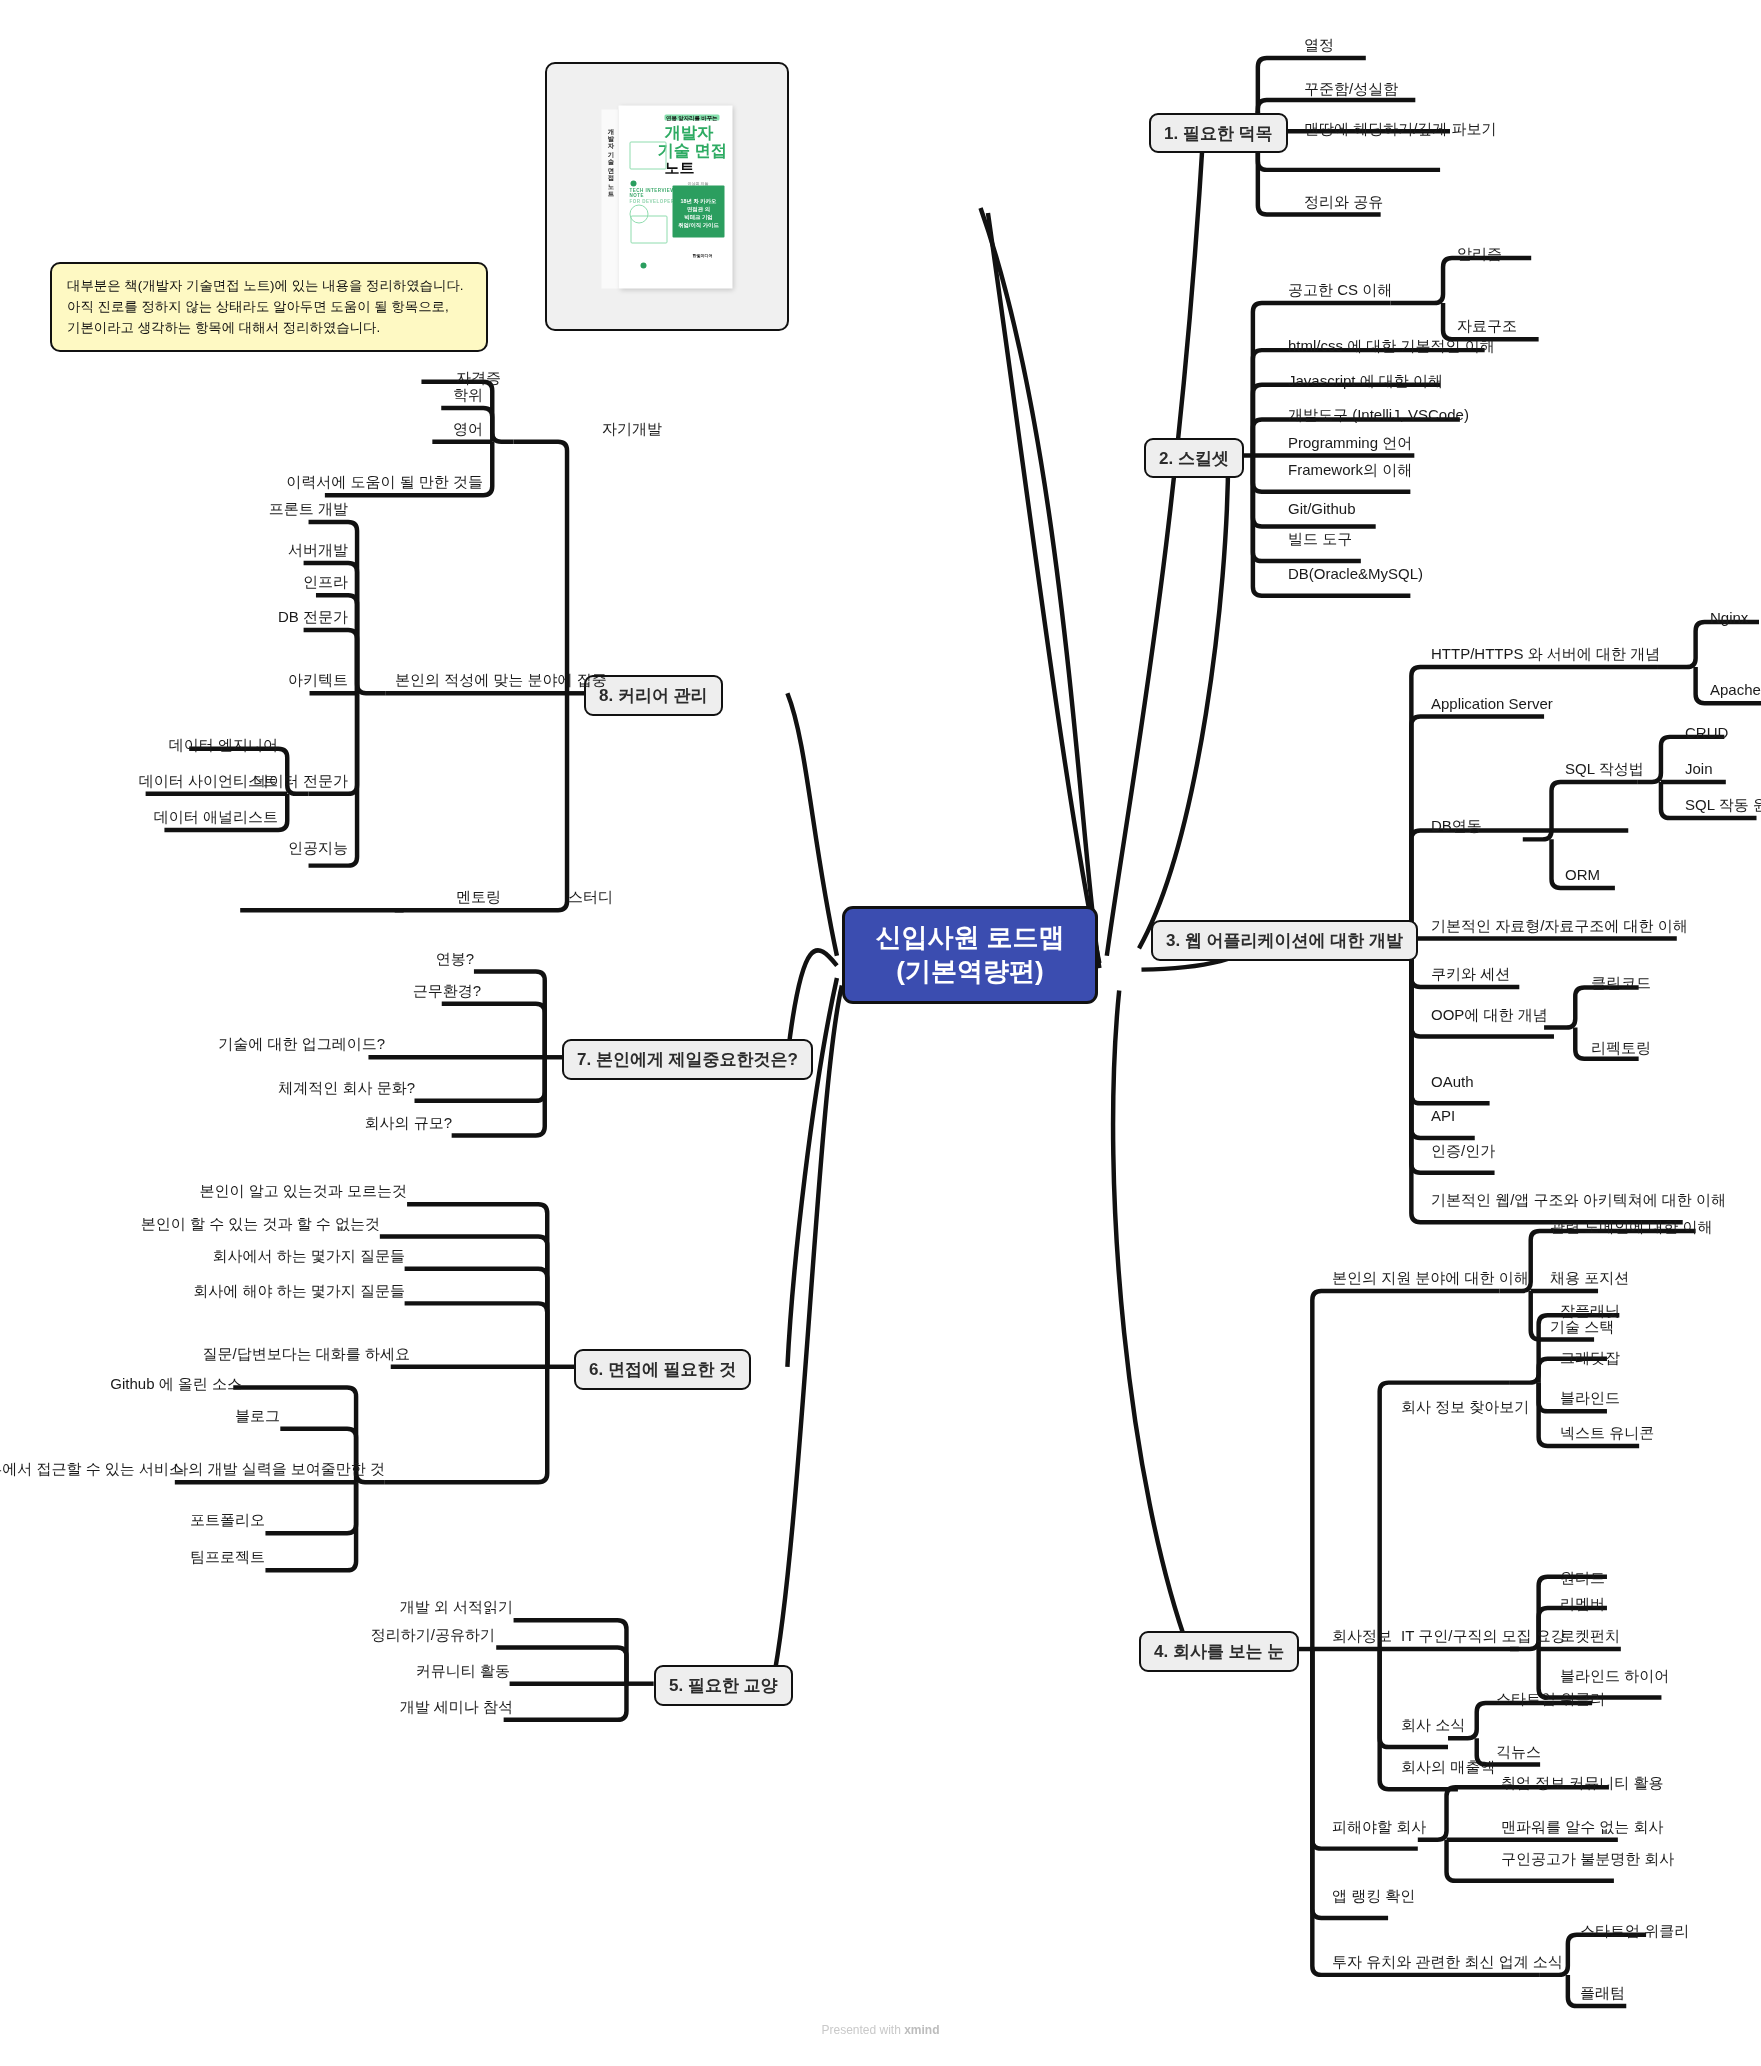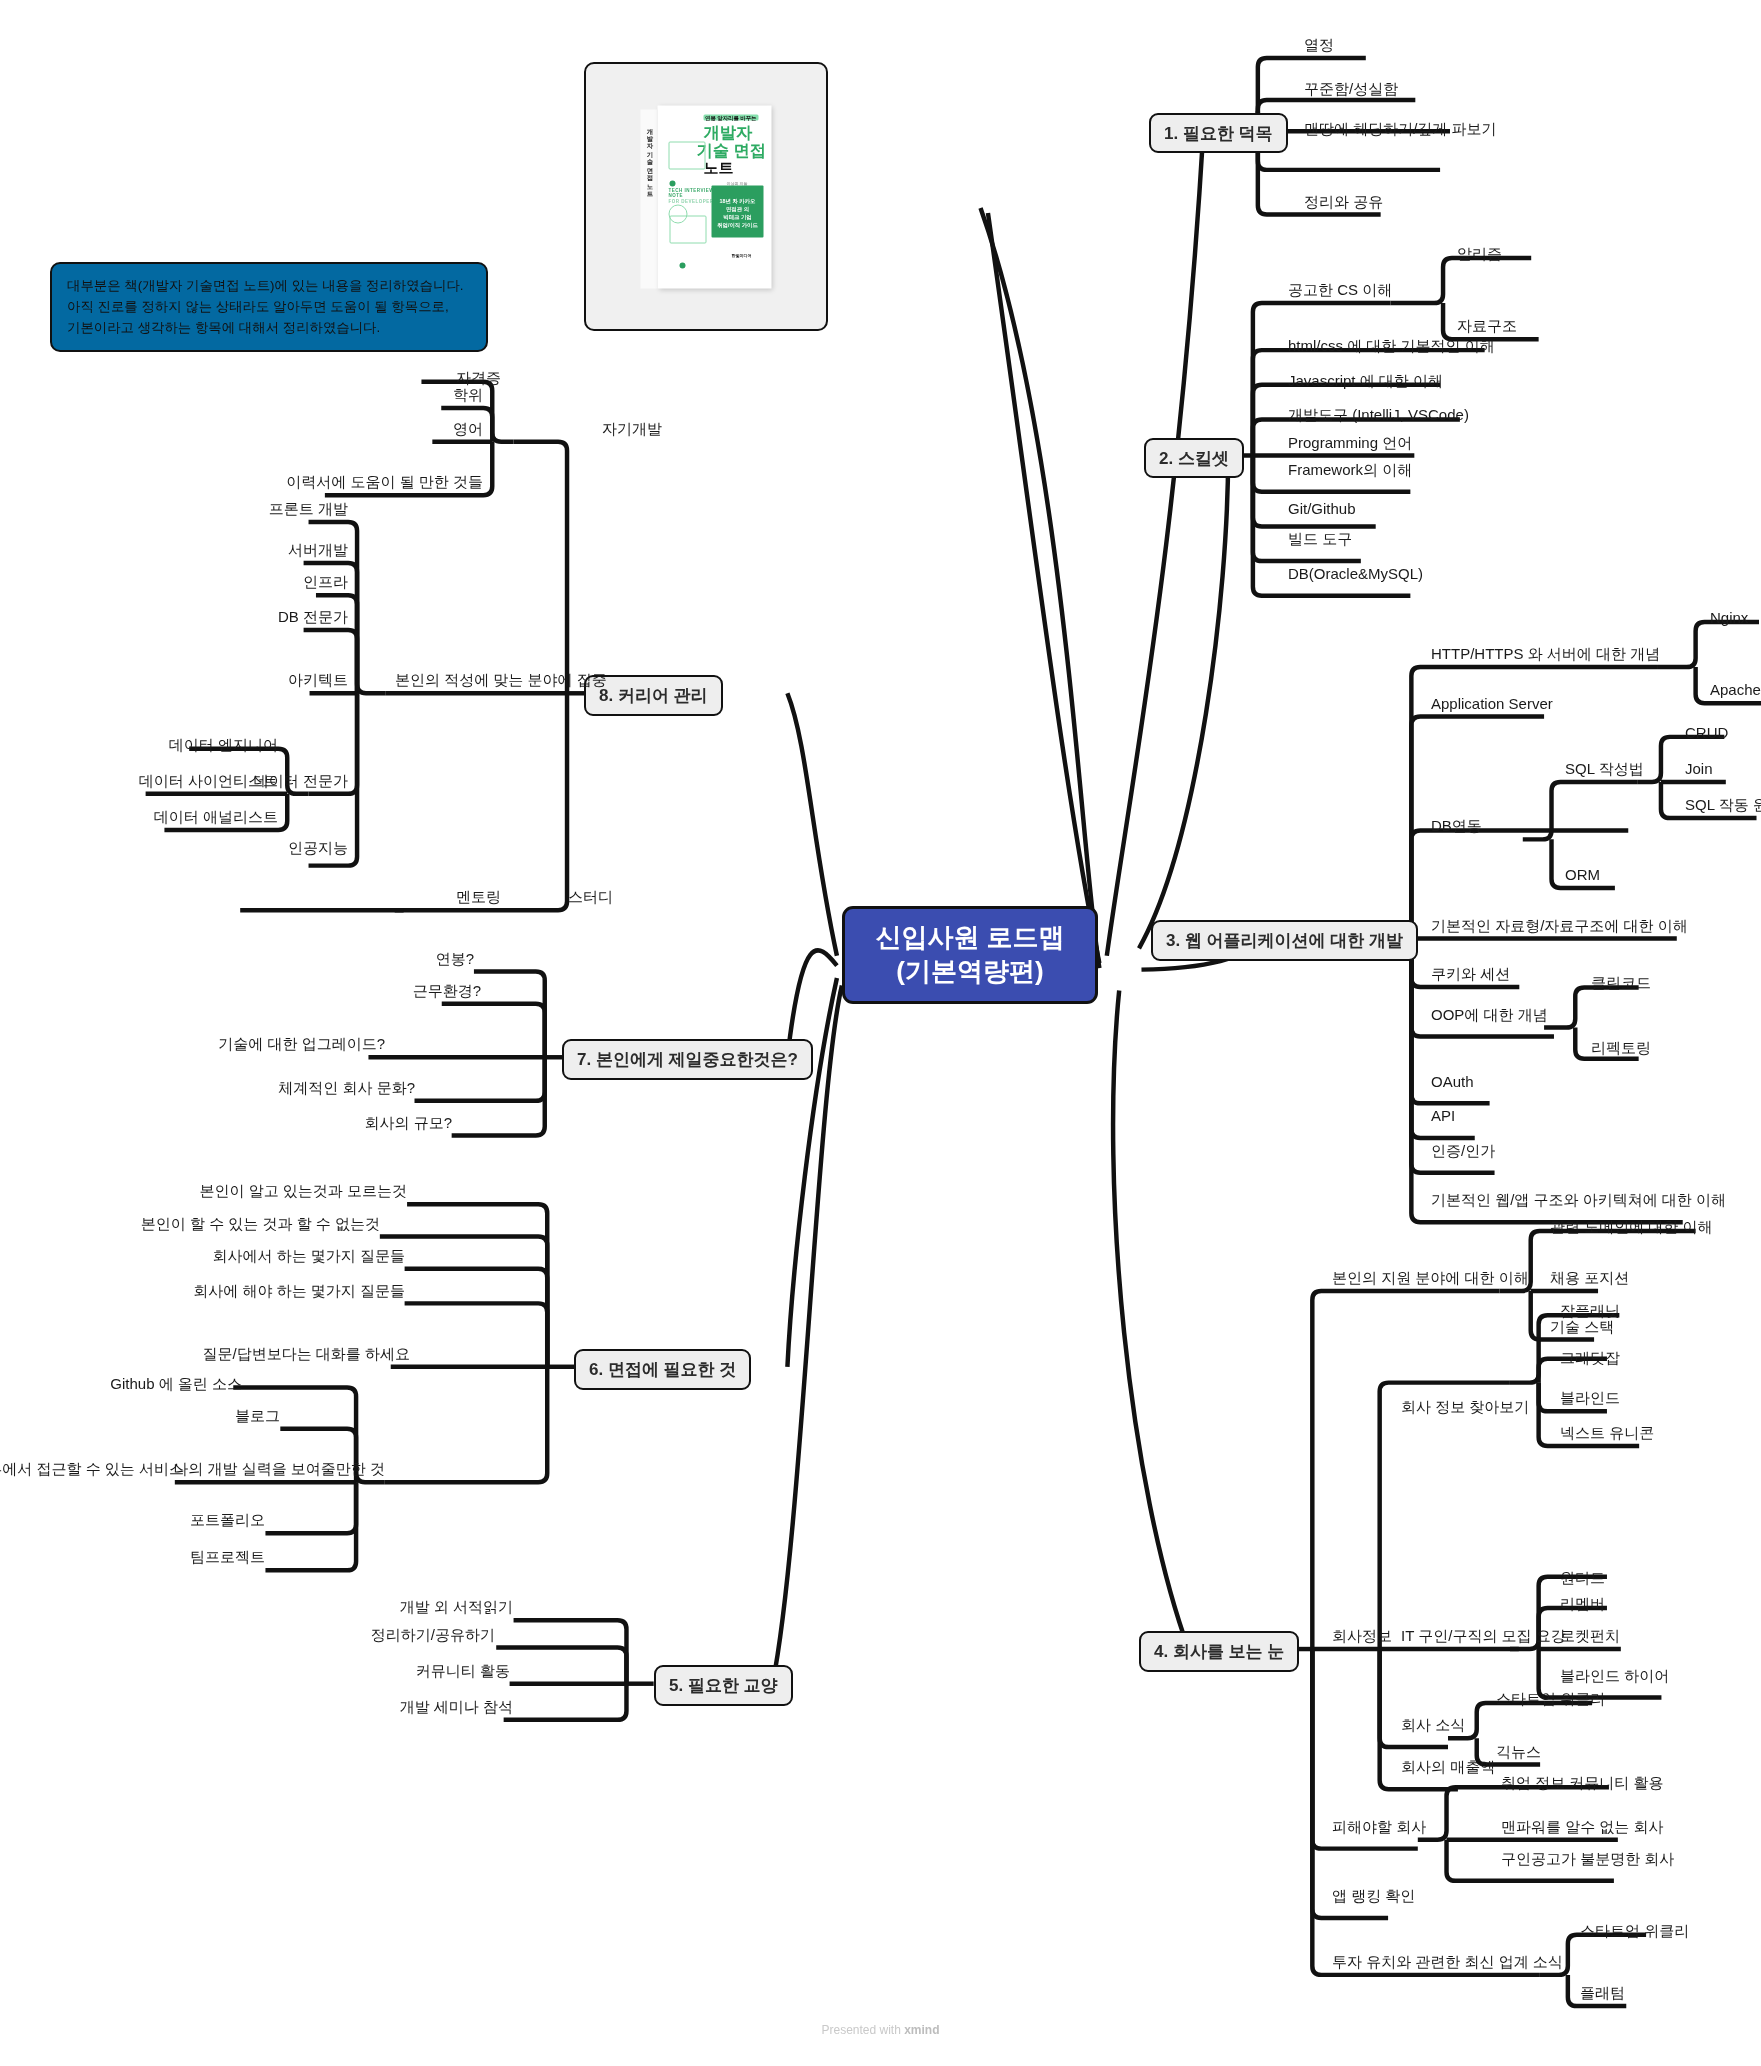--- a/index.html
+++ b/index.html
@@ -7,21 +7,21 @@
   #stage{position:relative;width:1761px;height:2066px;background:#fff;overflow:hidden;}
   #wires{position:absolute;left:0;top:0;width:1761px;height:2066px;pointer-events:none;}
   .node{position:absolute;white-space:nowrap;color:#1a1a1a;font-size:15px;line-height:1.25;}
   .leaf{transform:translateY(-100%);}
   .pill{position:absolute;background:#eeeeee;border:2.5px solid #111;border-radius:9px;
         display:flex;align-items:center;justify-content:center;color:#2b2b2b;
         font-size:17px;font-weight:600;white-space:nowrap;padding:0 13px;}
   #central{position:absolute;background:#3b4db0;border:3.5px solid #111;border-radius:11px;
         display:flex;flex-direction:column;align-items:center;justify-content:center;
         color:#fff;font-size:26px;font-weight:700;line-height:1.3;text-align:center;}
-  #note{position:absolute;border:2.5px solid #111;border-radius:10px;background:#0369a1;
+  #note{position:absolute;border:2.5px solid #111;border-radius:10px;background:#fef9c3;
         padding:12px 15px;font-size:13.4px;line-height:1.55;color:#111;}
   #bookwrap{position:absolute;background:#f0f0f0;border:2.5px solid #111;border-radius:10px;
         overflow:hidden;}
   #book{position:absolute;left:50%;top:50%;transform:translate(-50%,-50%);}
   .bk-face{position:absolute;background:#fff;}
   .bk-spine{position:absolute;background:#fafafa;border-right:0.5px solid #ddd;}
   .bk-title{position:absolute;font-weight:800;color:#111;line-height:1.05;}
   .bk-grn{color:#2eab63;}
   .bk-hl{background:#86e0ad;padding:0 1.5px;border-radius:1.5px;color:#111;}
   .bk-card{position:absolute;background:#2b9e5f;border-radius:1px;}
@@ -193,21 +193,21 @@
     <span>신입사원 로드맵</span>
     <span>(기본역량편)</span>
   </div>
 
   <div id="note" style="left:50px;top:262px;width:404px;">
     <div>대부분은 책(개발자 기술면접 노트)에 있는 내용을 정리하였습니다.</div>
     <div>아직 진로를 정하지 않는 상태라도 알아두면 도움이 될 항목으로,</div>
     <div>기본이라고 생각하는 항목에 대해서 정리하였습니다.</div>
   </div>
 
-  <div id="bookwrap" style="left:545px;top:62px;width:240px;height:265px;margin-left:39px;">
+  <div id="bookwrap" style="left:545px;top:62px;width:240px;height:265px;">
     <div id="book" style="width:131px;height:183px;">
       <div class="bk-spine" style="left:0;top:4px;width:17px;height:179px;">
         <div style="position:absolute;left:4.5px;top:15px;writing-mode:vertical-rl;font-size:6.4px;font-weight:800;color:#222;letter-spacing:0.5px;">개발자 기술 면접 노트</div>
       </div>
       <div class="bk-face" style="left:17px;top:0;width:114px;height:183px;box-shadow:1px 1.5px 5px rgba(0,0,0,.18);">
         <div class="bk-title" style="left:46px;top:10px;font-size:5.4px;">
           <span class="bk-hl">연봉 앞자리를 바꾸는</span>
         </div>
         <div class="bk-title bk-grn" style="left:46px;top:18px;font-size:16.3px;">개발자</div>
         <div class="bk-title bk-grn" style="left:39px;top:36px;font-size:16.3px;">기술 면접</div>

